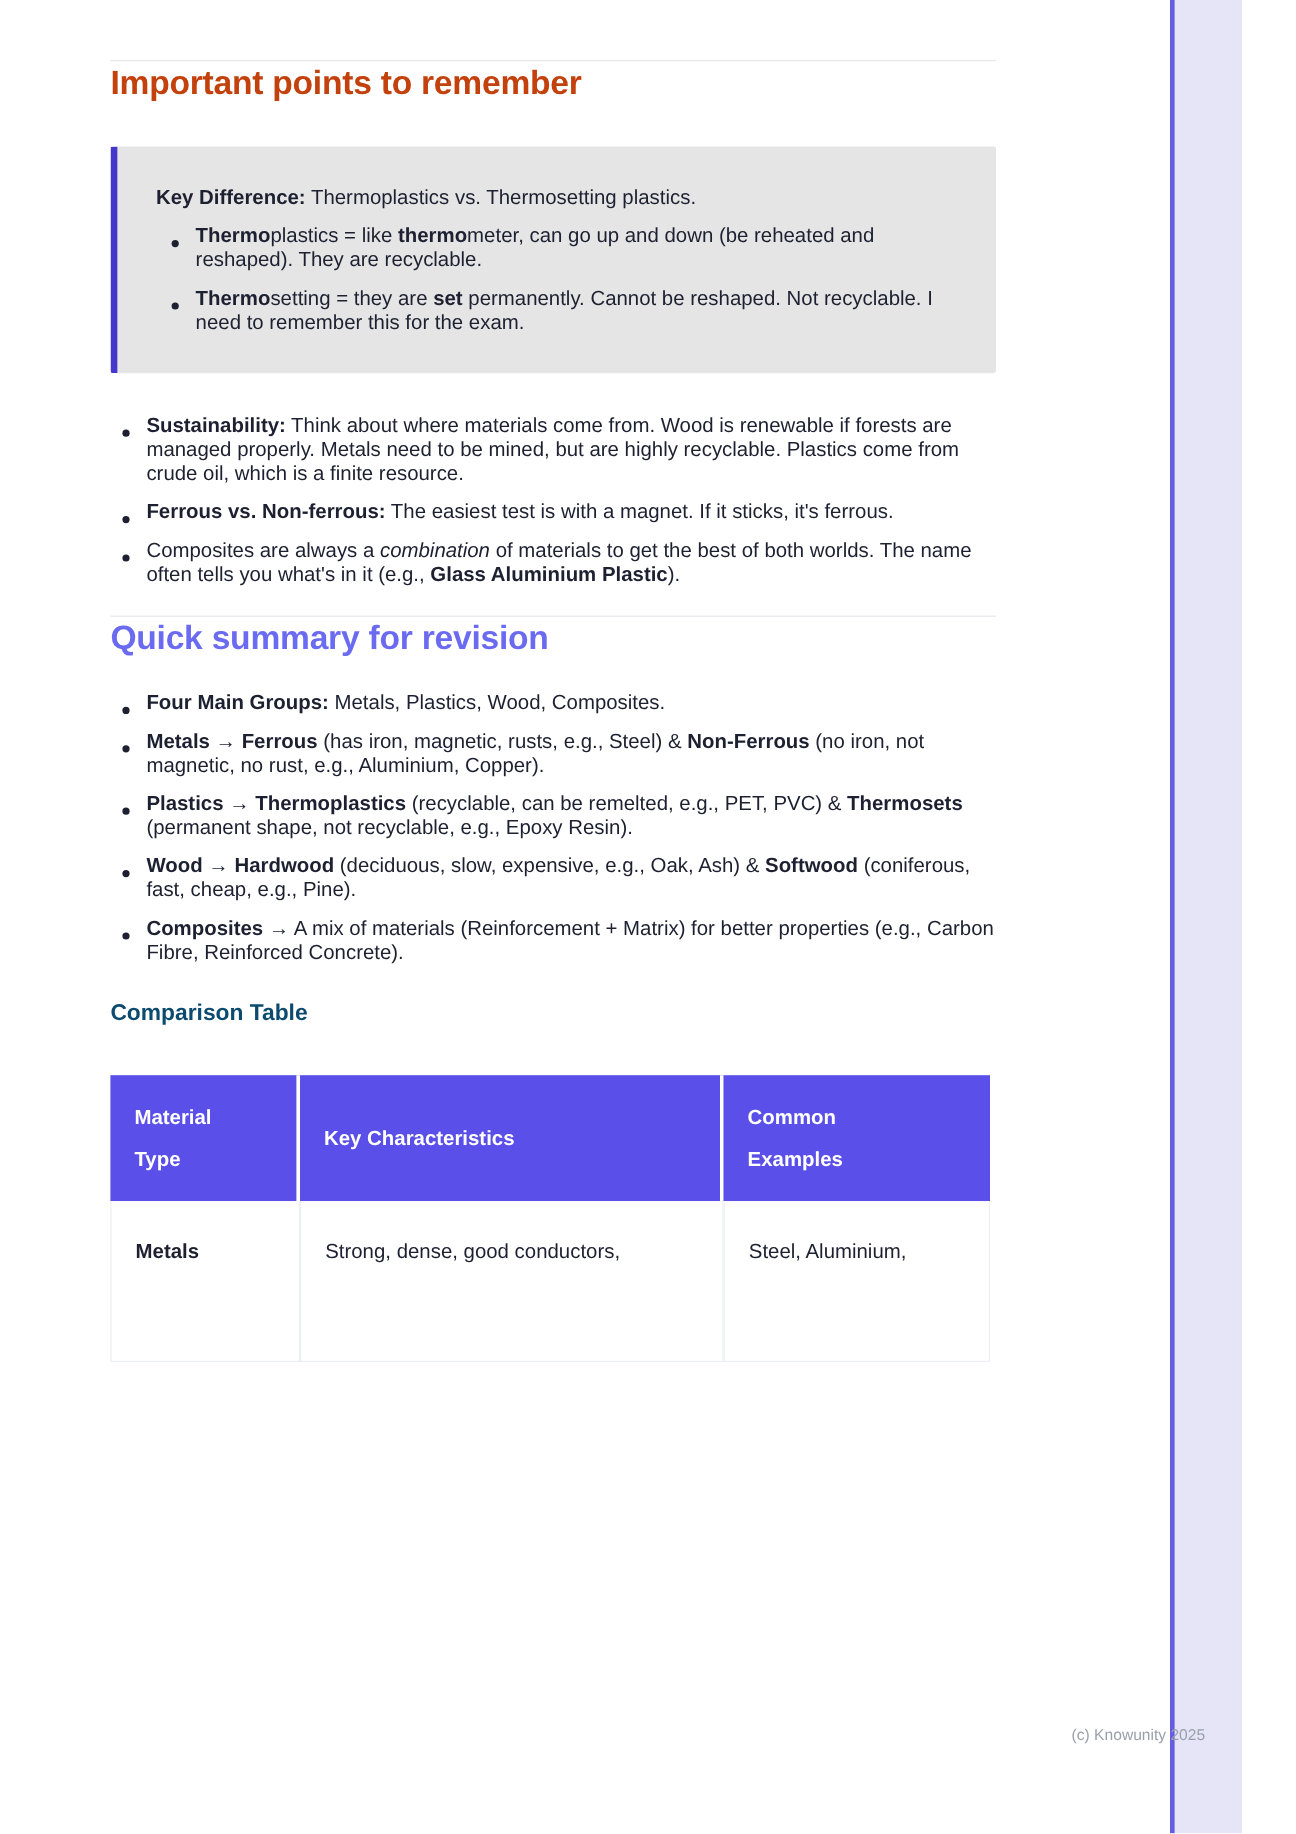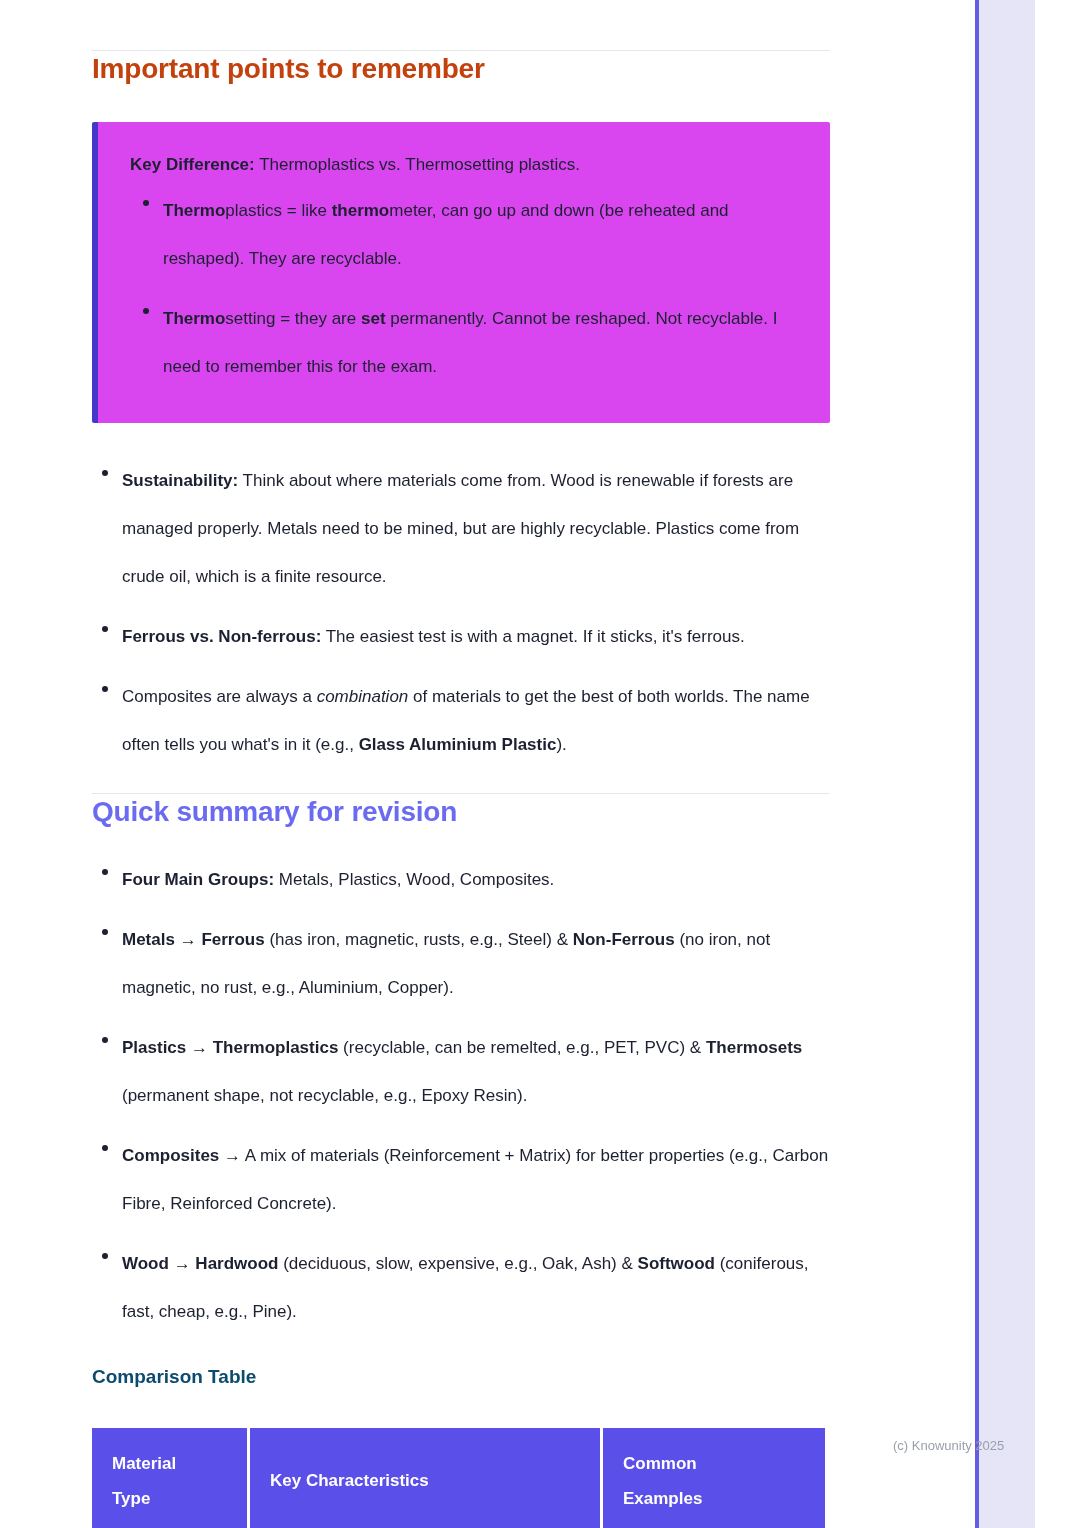--- a/index.html
+++ b/index.html
@@ -5,28 +5,28 @@
   html,body{margin:0;padding:0;background:#ffffff;}
   .page{position:relative;width:1080px;height:1528px;background:#ffffff;overflow:hidden;
         font-family:"Liberation Sans",sans-serif;color:#1c2030;}
   .content{position:absolute;left:92px;top:0;width:738px;}
   .divider{height:1px;background:#e5e7eb;width:100%;}
   .divider.top{margin-top:50px;}
   .divider.mid{margin-top:24px;}
   h1.h1{font-size:28px;line-height:36px;font-weight:700;margin:0;letter-spacing:-0.2px;}
   .h1-a{margin-top:27px;color:#c2410c;}
   .h1-b{margin-top:38px;color:#6b6bf2;}
-  .callout{margin-top:35px;background:#d946ef;border-left:6px solid #4338ca;
+  .callout{margin-top:35px;background:#e5e5e5;border-left:6px solid #4338ca;
            padding:26px 30px 32px 32px;border-radius:2px;box-sizing:border-box;}
   .callout-head{margin:0;font-size:17px;line-height:33px;}
   .blist{list-style:none;margin:0;padding:0;}
   .bitem{display:flex;gap:14px;}
   .bitem + .bitem{margin-top:12px;}
   .dot{width:6px;height:6px;border-radius:50%;background:#1c2030;margin-top:13px;flex:none;}
-  .btext{font-size:17px;line-height:48px;}
+  .btext{font-size:17px;line-height:20px;}
   .callout .blist{margin-top:6px;padding-left:13px;}
   .main-list{padding-left:10px;}
   .list-1{margin-top:34px;}
   .list-2{margin-top:26px;}
   .b{font-weight:700;}
   .i{font-style:italic;}
   .table-title{margin:30px 0 0;font-size:19px;font-weight:700;color:#0c4a6e;}
   table.cmp{margin-top:40px;border-collapse:separate;border-spacing:0;width:733px;table-layout:fixed;}
   .cmp col.c1{width:158px;} .cmp col.c2{width:353px;} .cmp col.c3{width:222px;}
   .cmp th{background:#5a4fe8;color:#ffffff;font-weight:700;font-size:17px;line-height:35px;
@@ -93,25 +93,25 @@
       <li class="bitem">
         <span class="dot"></span>
         <div class="btext"><span class="b">Metals</span><span> → </span><span class="b">Ferrous</span><span> (has iron, magnetic, rusts, e.g., Steel) &amp; </span><span class="b">Non-Ferrous</span><span> (no iron, not magnetic, no rust, e.g., Aluminium, Copper).</span></div>
       </li>
       <li class="bitem">
         <span class="dot"></span>
         <div class="btext"><span class="b">Plastics</span><span> → </span><span class="b">Thermoplastics</span><span> (recyclable, can be remelted, e.g., PET, PVC) &amp; </span><span class="b">Thermosets</span><span> (permanent shape, not recyclable, e.g., Epoxy Resin).</span></div>
       </li>
       <li class="bitem">
         <span class="dot"></span>
-        <div class="btext"><span class="b">Composites</span><span> → A mix of materials (Reinforcement + Matrix) for better properties (e.g., Carbon Fibre, Reinforced Concrete).</span></div>
+        <div class="btext"><span class="b">Wood</span><span> → </span><span class="b">Hardwood</span><span> (deciduous, slow, expensive, e.g., Oak, Ash) &amp; </span><span class="b">Softwood</span><span> (coniferous, fast, cheap, e.g., Pine).</span></div>
       </li>
       <li class="bitem">
         <span class="dot"></span>
-        <div class="btext"><span class="b">Wood</span><span> → </span><span class="b">Hardwood</span><span> (deciduous, slow, expensive, e.g., Oak, Ash) &amp; </span><span class="b">Softwood</span><span> (coniferous, fast, cheap, e.g., Pine).</span></div>
+        <div class="btext"><span class="b">Composites</span><span> → A mix of materials (Reinforcement + Matrix) for better properties (e.g., Carbon Fibre, Reinforced Concrete).</span></div>
       </li>
     </ul>
 
     <p class="table-title">Comparison Table</p>
 
     <table class="cmp">
       <colgroup>
           <col class="c1">
           <col class="c2">
           <col class="c3">

